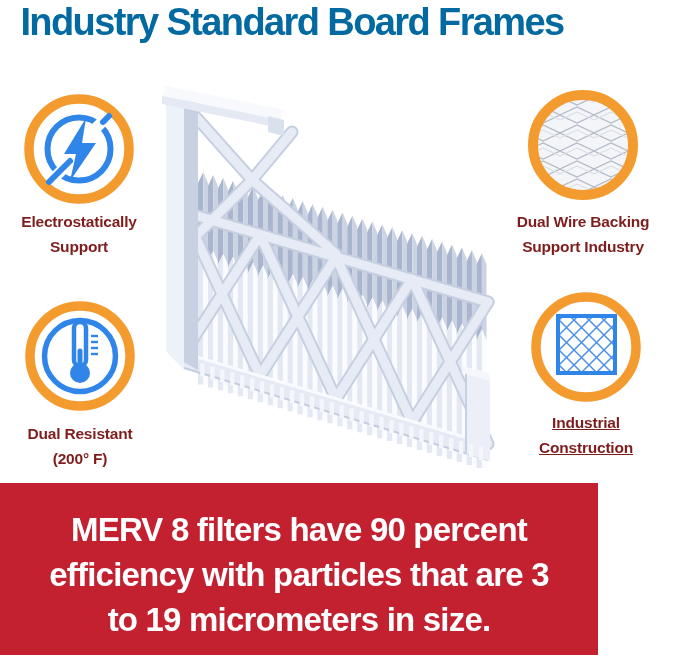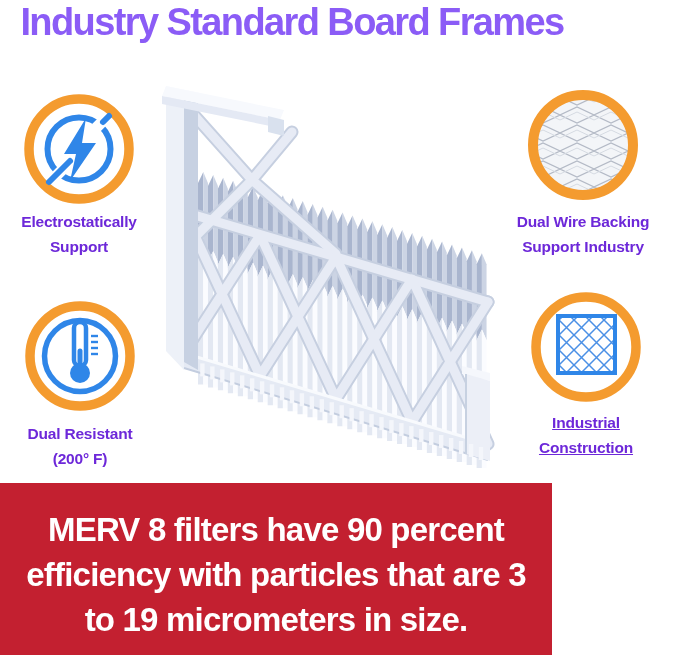--- a/index.html
+++ b/index.html
@@ -2,39 +2,39 @@
 <html><head>
 <meta charset="utf-8">
 <style>
   html,body{margin:0;padding:0;background:#fff;}
   .canvas{
     position:relative;width:679px;height:659px;background:#ffffff;overflow:hidden;
     font-family:"Liberation Sans",sans-serif;
   }
   .title{
     position:absolute;top:1px;left:0;width:584px;margin:0;text-align:center;
-    font-size:38px;font-weight:700;letter-spacing:-1.6px;color:#8b5cf6;white-space:nowrap;
+    font-size:38px;font-weight:700;letter-spacing:-1.6px;color:#0369a1;white-space:nowrap;
   }
   .filter-art{position:absolute;left:0;top:0;}
   .feature{position:absolute;text-align:center;}
   .feature svg{display:block;margin:0 auto;}
   .flabel{
-    color:#6d28d9;font-weight:700;font-size:15.5px;line-height:25px;
+    color:#7f1d1d;font-weight:700;font-size:15.5px;line-height:25px;
     letter-spacing:-0.2px;text-align:center;
   }
   .f-tl{left:0;top:92px;width:158px;}
   .f-tl .flabel{margin-top:3px;}
   .f-tr{left:495px;top:88px;width:176px;}
   .f-tr .flabel{margin-top:7px;text-align:center;}
   .f-bl{left:0;top:299px;width:160px;}
   .f-bl .flabel{margin-top:8px;}
   .f-br{left:500px;top:290px;width:172px;}
   .f-br .flabel{margin-top:6px;text-decoration:underline;}
   .banner{
-    position:absolute;left:0;top:483px;width:552px;height:172px;background:#c32030;
+    position:absolute;left:0;top:483px;width:598px;height:172px;background:#c32030;
     color:#ffffff;text-align:center;font-weight:700;font-size:33px;line-height:45px;
     letter-spacing:-0.8px;padding-top:24px;box-sizing:border-box;
   }
 </style>
 </head>
 <body>
 
 <div class="canvas">
 
   <h1 class="title">Industry Standard Board Frames</h1>

